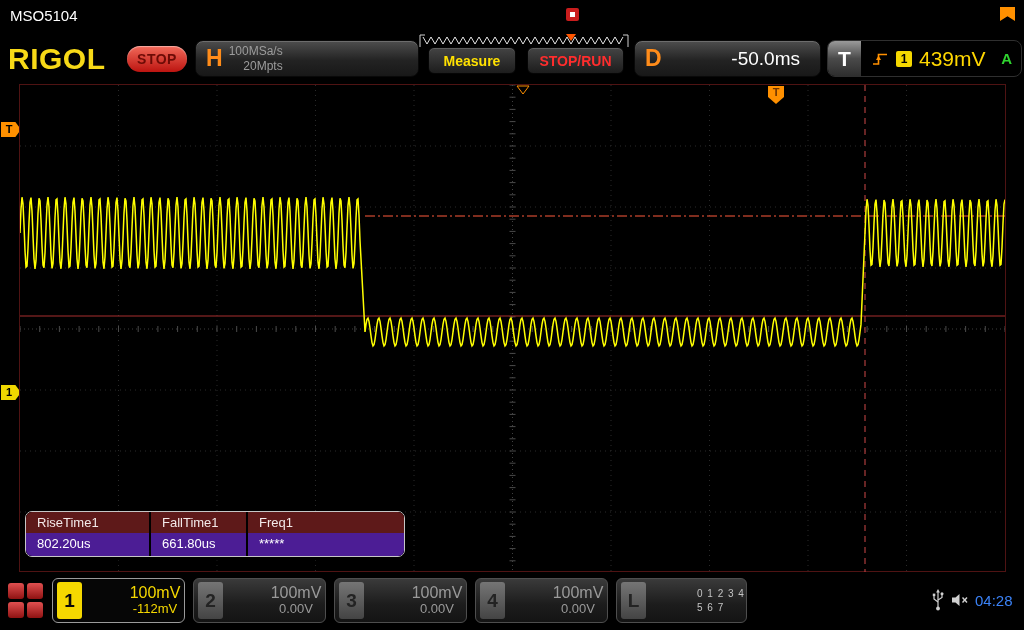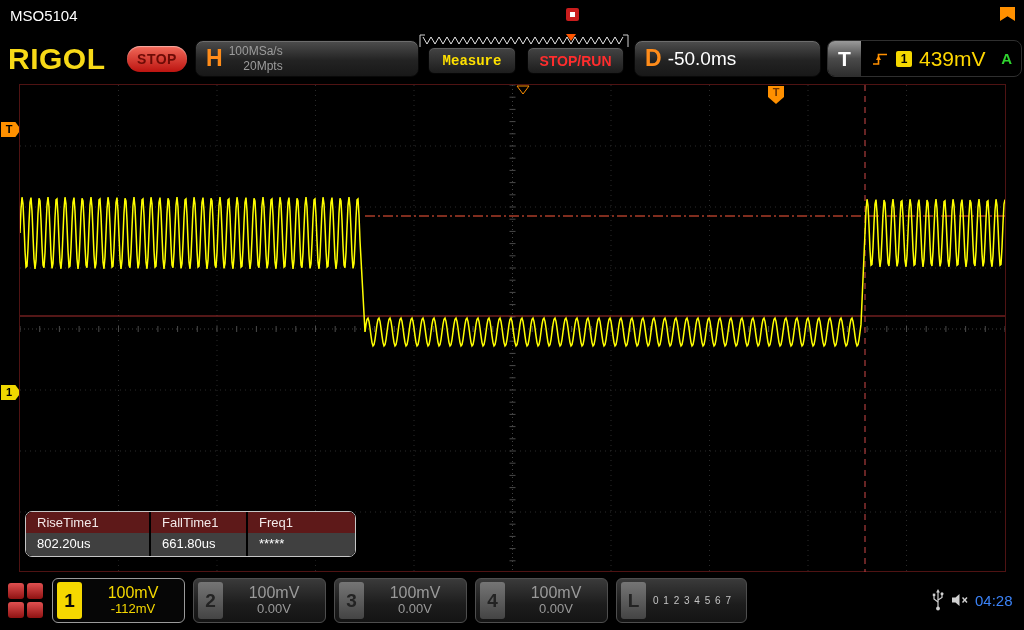--- a/index.html
+++ b/index.html
@@ -25,26 +25,26 @@
             box-shadow:inset 0 1px 1px rgba(255,255,255,.45);cursor:pointer;}
   .hgroup{position:absolute;top:10px;height:37px;border-radius:8px;
           background:linear-gradient(#4e4e4e,#232323 55%,#181818);border:1px solid #090909;
           display:flex;align-items:center;box-shadow:inset 0 1px 0 rgba(255,255,255,.18);cursor:pointer;}
   .hbox{left:195px;width:224px;}
   .dbox{left:634px;width:187px;}
   .axis-letter{color:#ff8c1a;font-size:23px;font-weight:bold;padding:0 6px 0 10px;}
   .h-scale{flex:1;color:#fff;font-size:19px;text-align:center;}
   .h-rates{color:#9c9c9c;font-size:12px;text-align:right;padding-right:9px;line-height:1.2;}
   .h-rates span{display:block;}
-  .d-value{flex:1;color:#fff;font-size:19px;text-align:left;padding-right:31px;}
+  .d-value{flex:1;color:#fff;font-size:19px;text-align:right;padding-right:20px;}
   .membar{position:absolute;left:419px;top:3px;width:210px;height:16px;cursor:pointer;}
   .hbtn{position:absolute;top:17px;height:27px;border-radius:6px;
         background:linear-gradient(#434343,#1d1d1d);border:1px solid #050505;font-size:14px;font-weight:bold;
         font-family:inherit;box-shadow:inset 0 1px 0 rgba(255,255,255,.15);cursor:pointer;}
-  .btn-measure{left:428px;width:88px;color:#ffe100;font-family:Liberation Mono, monospace;}
+  .btn-measure{left:428px;width:88px;color:#ffe100;}
   .btn-stoprun{left:527px;width:97px;color:#ff2d2d;}
   .tbox{position:absolute;left:827px;top:10px;width:195px;height:37px;border-radius:8px;display:flex;
         background:#000;border:1px solid #2f2f2f;overflow:hidden;cursor:pointer;}
   .t-letter{width:33px;background:linear-gradient(#9a9a9a,#4a4a4a 50%,#2e2e2e);color:#fff;font-size:21px;
             font-weight:bold;display:flex;align-items:center;justify-content:center;}
   .t-content{flex:1;display:flex;align-items:center;gap:7px;padding:0 9px 0 10px;}
   .chip{width:16px;height:16px;background:#f5d800;color:#000;border-radius:2px;font-size:12px;font-weight:bold;
         display:flex;align-items:center;justify-content:center;}
   .t-level{color:#ffd700;font-size:21px;}
   .t-mode{margin-left:auto;color:#2fd32f;font-size:15px;font-weight:bold;}
@@ -59,39 +59,39 @@
   .ground-line{stroke:#a82e2e;stroke-width:1.2;}
   .trig-level-line{stroke:#ff5a3c;stroke-width:1;stroke-dasharray:10 3 2 3;}
   .cursor-line{stroke:#cf4848;stroke-width:1;stroke-dasharray:6 5;}
   .trace{stroke:#ffff00;stroke-width:1.5;fill:none;}
   .tm-text{fill:#6e3400;font-size:11px;font-weight:bold;text-anchor:middle;font-family:"Liberation Sans",sans-serif;}
   .tag{position:absolute;left:1px;width:20px;height:15px;color:#000;font-size:11px;font-weight:bold;
        text-align:center;line-height:15px;padding-right:4px;cursor:grab;
        clip-path:polygon(0 0,72% 0,100% 50%,72% 100%,0 100%);}
   .tag-t{background:#ff9000;}
   .tag-1{background:#f0d800;}
-  .measure-panel{position:absolute;left:25px;top:427px;width:331px;border:1px solid #c6c6c6;border-radius:7px;
+  .measure-panel{position:absolute;left:25px;top:427px;width:380px;border:1px solid #c6c6c6;border-radius:7px;
                  overflow:hidden;background:#050505;box-shadow:2px 3px 8px rgba(0,0,0,.85);}
   .m-row{display:grid;grid-template-columns:123px 95px 1fr;column-gap:2px;background:#000;}
   .m-label{background:#5e1919;color:#f3e9e9;font-size:13px;padding:3px 0 3px 11px;}
-  .m-value{background:#404040;color:#fff;font-size:13px;padding:3px 0 5px 11px;}
+  .m-value{background:#4c1d95;color:#fff;font-size:13px;padding:3px 0 5px 11px;}
 
   
   .footer{position:absolute;left:0;top:572px;width:100%;height:58px;background:#000;}
   .menu-btn{position:absolute;left:8px;top:11px;width:35px;height:35px;display:grid;
             grid-template-columns:1fr 1fr;grid-template-rows:1fr 1fr;gap:3px;cursor:pointer;}
   .menu-btn i{background:linear-gradient(#e05050,#8f1212);border-radius:3px;}
   .ch-row{position:absolute;left:52px;top:6px;display:flex;gap:8px;}
   .chbox{width:133px;height:45px;border-radius:6px;border:1px solid #4e4e4e;display:flex;align-items:center;
          background:linear-gradient(#3a3a3a,#1c1c1c 60%,#141414);cursor:pointer;}
   .chbox.active{background:#060606;border-color:#9a9a9a;}
   .ch-num{width:25px;height:37px;margin-left:4px;border-radius:3px;background:linear-gradient(#757575,#444);
           color:#232323;font-size:19px;font-weight:bold;display:flex;align-items:center;justify-content:center;}
   .chbox.active .ch-num{background:#f5d800;color:#0a0a0a;}
-  .ch-vals{flex:1;text-align:center;line-height:1.15;}
+  .ch-vals{flex:1;text-align:center;line-height:1.15;padding-left:44px;}
   .ch-scale{display:block;font-size:16px;color:#9a9a9a;}
   .ch-off{display:block;font-size:13px;color:#9a9a9a;}
   .chbox.active .ch-scale,.chbox.active .ch-off{color:#f5d800;}
   .lbox{width:131px;}
   .dig{display:block;font-size:10px;color:#c4c4c4;letter-spacing:1px;text-align:left;padding-left:7px;line-height:1.35;}
   .usb-icon{position:absolute;left:930px;top:16px;}
   .mute-icon{position:absolute;left:950px;top:20px;cursor:pointer;}
   .clock{position:absolute;left:975px;top:20px;font-size:15px;color:#3b82f6;}
 </style>
 </head>

